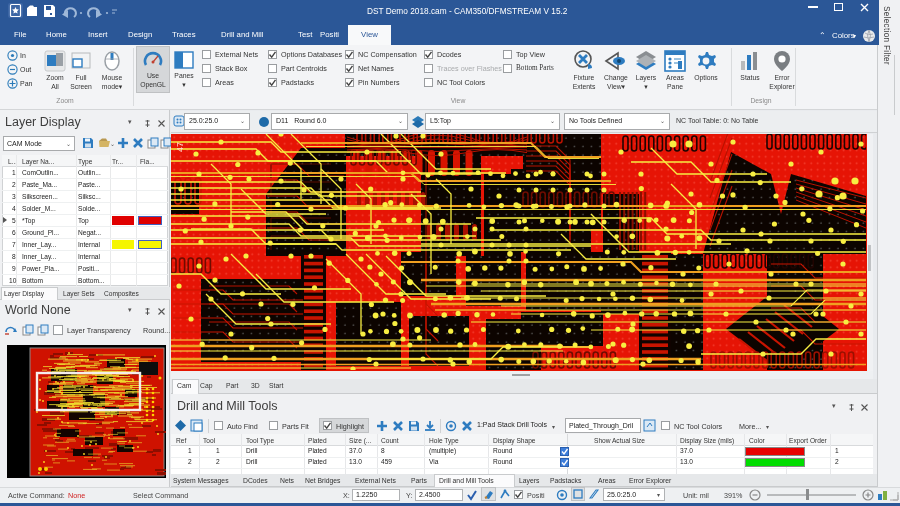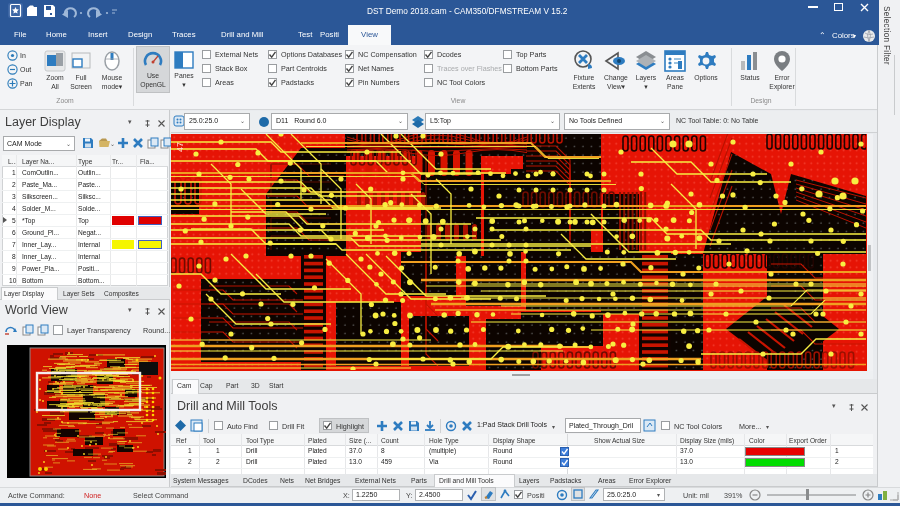--- a/index.html
+++ b/index.html
@@ -130,23 +130,23 @@
 <div class="abs" style="left:424px;top:50px;width:9px;height:9px;border:1px solid #9a9da0;background:#fff;"></div>
 <svg class="abs" style="left:424px;top:50px;" width="9" height="9" viewBox="0 0 9 9">
     <path d="M1.5,4.5 l2.2,2.6 L7.5,1.8" stroke="#444" stroke-width="1.4" fill="none"></path>
   </svg>
 <div class="abs ws" style="left:437px;top:50px;font-size:7.2px;color:#333;line-height:9px;">Dcodes</div>
 <div class="abs" style="left:424px;top:64px;width:9px;height:9px;border:1px solid #9a9da0;background:#fff;"></div>
 <div class="abs ws" style="left:437px;top:64px;font-size:7.2px;color:#a8aaac;line-height:9px;">Traces over Flashes</div>
 <div class="abs" style="left:424px;top:78px;width:9px;height:9px;border:1px solid #9a9da0;background:#fff;"></div>
 <div class="abs ws" style="left:437px;top:78px;font-size:7.2px;color:#333;line-height:9px;">NC Tool Colors</div>
 <div class="abs" style="left:503px;top:50px;width:9px;height:9px;border:1px solid #9a9da0;background:#fff;"></div>
-<div class="abs ws" style="left:516px;top:50px;font-size:7.2px;color:#333;line-height:9px;">Top Parts</div>
+<div class="abs ws" style="left:516px;top:50px;font-size:7.2px;color:#333;line-height:9px;">Top View</div>
 <div class="abs" style="left:503px;top:64px;width:9px;height:9px;border:1px solid #9a9da0;background:#fff;"></div>
-<div class="abs ws" style="left:516px;top:64px;font-size:7.2px;color:#333;line-height:9px;">Bottom Parts</div>
+<div class="abs ws" style="left:516px;top:64px;font-size:7.2px;color:#333;line-height:9px;font-family:Liberation Serif, serif;">Bottom Parts</div>
 <svg class="abs" style="left:572px;top:49px;" width="24" height="24" viewBox="0 0 24 24">
     <circle cx="11" cy="10" r="8" fill="none" stroke="#555" stroke-width="1.6"></circle>
     <path d="M7,6 l8,8 M15,6 l-8,8" stroke="#2e7cc0" stroke-width="2.8"></path>
     <path d="M16,15 a4,4 0 0 1 4,4 l-4,1 Z" fill="#2e7cc0"></path>
   </svg>
 <div class="abs" style="left:564px;top:74px;width:40px;font-size:6.8px;color:#333;text-align:center;line-height:8.5px;">Fixture<br>Extents</div>
 <svg class="abs" style="left:604px;top:49px;" width="24" height="24" viewBox="0 0 24 24">
     <path d="M2,12 L14,4 V20 Z" fill="none" stroke="#555" stroke-width="1.6"></path>
     <ellipse cx="15" cy="12" rx="6" ry="4" fill="#2e7cc0"></ellipse>
     <circle cx="15" cy="12" r="2" fill="#11456e"></circle>
@@ -307,21 +307,21 @@
 <div class="abs ws" style="left:78px;top:265px;font-size:6.6px;color:#222;">Positi...</div>
 <div class="abs" style="left:2px;top:286px;width:166px;height:1px;background:#eef0f1;"></div>
 <div class="abs ws" style="left:9px;top:277px;font-size:6.6px;color:#222;">10</div>
 <div class="abs ws" style="left:22px;top:277px;font-size:6.6px;color:#222;">Bottom</div>
 <div class="abs ws" style="left:78px;top:277px;font-size:6.6px;color:#222;">Bottom...</div>
 <div class="abs" style="left:0px;top:287px;width:170px;height:13px;background:#e6e8ea;border-bottom:1px solid #c9cbcd;"></div>
 <div class="abs" style="left:1px;top:287px;width:57px;height:13px;background:#fbfbfc;border:1px solid #c9cbcd;border-bottom:none;"></div>
 <div class="abs ws" style="left:4px;top:290px;font-size:6.6px;color:#333;">Layer Display</div>
 <div class="abs ws" style="left:63px;top:290px;font-size:6.6px;color:#333;">Layer Sets</div>
 <div class="abs ws" style="left:104px;top:290px;font-size:6.6px;color:#333;">Composites</div>
-<div class="abs ws" style="left:5px;top:303px;font-size:12.5px;color:#3d3d3d;">World View</div>
+<div class="abs ws" style="left:5px;top:303px;font-size:12.5px;color:#3d3d3d;">World None</div>
 <div class="abs" style="left:128px;top:306px;font-size:7px;color:#555;">▾</div>
 <svg class="abs" style="left:143px;top:307px;" width="9" height="9" viewBox="0 0 9 9">
     <path d="M4.5,1 v5 M2.5,2 h4 M2.5,6 h4 M4.5,6 v2" stroke="#555" stroke-width="1"></path>
   </svg>
 <svg class="abs" style="left:157px;top:307px;" width="9" height="9" viewBox="0 0 9 9">
     <path d="M1.5,1.5 L7.5,7.5 M7.5,1.5 L1.5,7.5" stroke="#555" stroke-width="1.1"></path>
   </svg>
 <svg class="abs" style="left:4px;top:324px;" width="13" height="12" viewBox="0 0 13 12">
     <path d="M2,8 a4.5,4.5 0 1 1 9,0" stroke="#2e7cc0" stroke-width="1.6" fill="none"></path>
     <path d="M11,4 l2,4 h-4 Z" fill="#2e7cc0"></path>
@@ -1517,21 +1517,21 @@
     <path d="M5.5,0 L11,5.5 5.5,11 0,5.5 Z" fill="#1e6aa8"></path>
   </svg>
 <svg class="abs" style="left:190px;top:419px;" width="13" height="13" viewBox="0 0 13 13">
     <rect x="1" y="1" width="11" height="11" fill="#dce9f5" stroke="#2e7cc0"></rect>
     <rect x="4" y="4" width="8" height="8" fill="#fff" stroke="#2e7cc0"></rect>
   </svg>
 <div class="abs" style="left:208px;top:419px;width:1px;height:14px;background:#d0d2d4;"></div>
 <div class="abs" style="left:214px;top:421px;width:9px;height:9px;border:1px solid #9a9da0;background:#fff;"></div>
 <div class="abs ws" style="left:227px;top:422px;font-size:7.2px;color:#333;">Auto Find</div>
 <div class="abs" style="left:269px;top:421px;width:9px;height:9px;border:1px solid #9a9da0;background:#fff;"></div>
-<div class="abs ws" style="left:282px;top:422px;font-size:7.2px;color:#333;">Drill Fit</div>
+<div class="abs ws" style="left:282px;top:422px;font-size:7.2px;color:#333;">Parts Fit</div>
 <div class="abs" style="left:319px;top:418px;width:50px;height:15px;background:#d5d7d9;border:1px solid #bfc1c3;"></div>
 <div class="abs" style="left:323px;top:421px;width:9px;height:9px;border:1px solid #9a9da0;background:#fff;"></div>
 <svg class="abs" style="left:323px;top:421px;" width="9" height="9" viewBox="0 0 9 9">
     <path d="M1.5,4.5 l2.2,2.6 L7.5,1.8" stroke="#444" stroke-width="1.4" fill="none"></path>
   </svg>
 <div class="abs ws" style="left:336px;top:422px;font-size:7.2px;color:#333;">Highlight</div>
 <svg class="abs" style="left:376px;top:420px;" width="12" height="12" viewBox="0 0 12 12">
     <path d="M6,1 v10 M1,6 h10" stroke="#2e7cc0" stroke-width="2.6"></path>
   </svg>
 <svg class="abs" style="left:392px;top:420px;" width="12" height="12" viewBox="0 0 12 12">
@@ -1638,21 +1638,21 @@
 <div class="abs ws" style="left:598px;top:477px;font-size:6.8px;color:#333;">Areas</div>
 <div class="abs ws" style="left:629px;top:477px;font-size:6.8px;color:#333;">Error Explorer</div>
 <div class="abs" style="left:434px;top:474px;width:81px;height:13px;background:#fbfbfc;border:1px solid #c9cbcd;border-bottom:none;"></div>
 <div class="abs ws" style="left:439px;top:477px;font-size:6.8px;color:#333;">Drill and Mill Tools</div>
 <div class="abs" style="left:877px;top:0;width:23px;height:503px;background:#f0f1f3;border-left:1px solid #c9cbcd;"></div>
 <div class="abs" style="left:877px;top:0;width:2px;height:45px;background:#2b5797;"></div>
 <div class="abs ws" style="left:882px;top:6px;font-size:8.2px;color:#3c3c3c;writing-mode:vertical-rl;letter-spacing:0.3px;">Selection Filter</div>
 <div class="abs" style="left:894px;top:55px;width:1px;height:60px;background:#c9cbcd;"></div>
 <div class="abs" style="left:0;top:487px;width:900px;height:16px;background:#eef0f2;border-top:1px solid #d8dadc;"></div>
 <div class="abs ws" style="left:8px;top:491px;font-size:7.2px;color:#444;">Active Command:</div>
-<div class="abs ws" style="left:84px;top:491px;font-size:7.2px;color:#d02020;">None</div>
+<div class="abs ws" style="left:68px;top:491px;font-size:7.2px;color:#d02020;">None</div>
 <div class="abs ws" style="left:133px;top:491px;font-size:7.2px;color:#444;">Select Command</div>
 <div class="abs ws" style="left:343px;top:491px;font-size:7.2px;color:#444;">X:</div>
 <div class="abs" style="left:352px;top:489px;width:48px;height:12px;background:#fff;border:1px solid #b0b2b4;"></div>
 <div class="abs ws" style="left:356px;top:491px;font-size:7px;color:#222;">1.2250</div>
 <div class="abs ws" style="left:406px;top:491px;font-size:7.2px;color:#444;">Y:</div>
 <div class="abs" style="left:415px;top:489px;width:48px;height:12px;background:#fff;border:1px solid #b0b2b4;"></div>
 <div class="abs ws" style="left:419px;top:491px;font-size:7px;color:#222;">2.4500</div>
 <svg class="abs" style="left:466px;top:489px;" width="12" height="12" viewBox="0 0 12 12">
     <path d="M2,6 l3,4 5,-8" stroke="#2a5fae" stroke-width="2" fill="none"></path>
   </svg>

